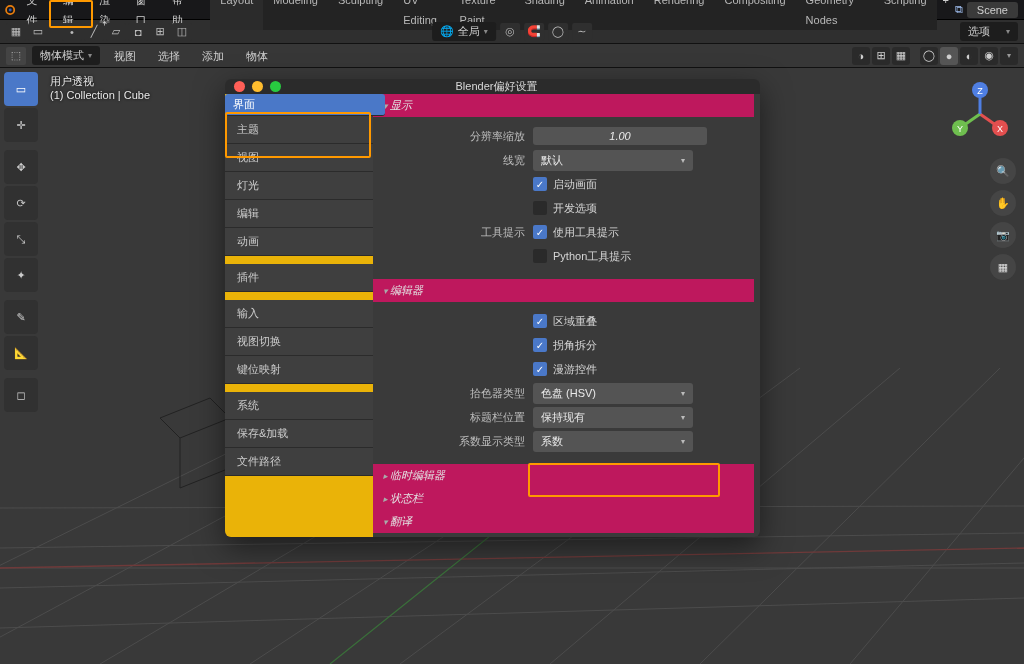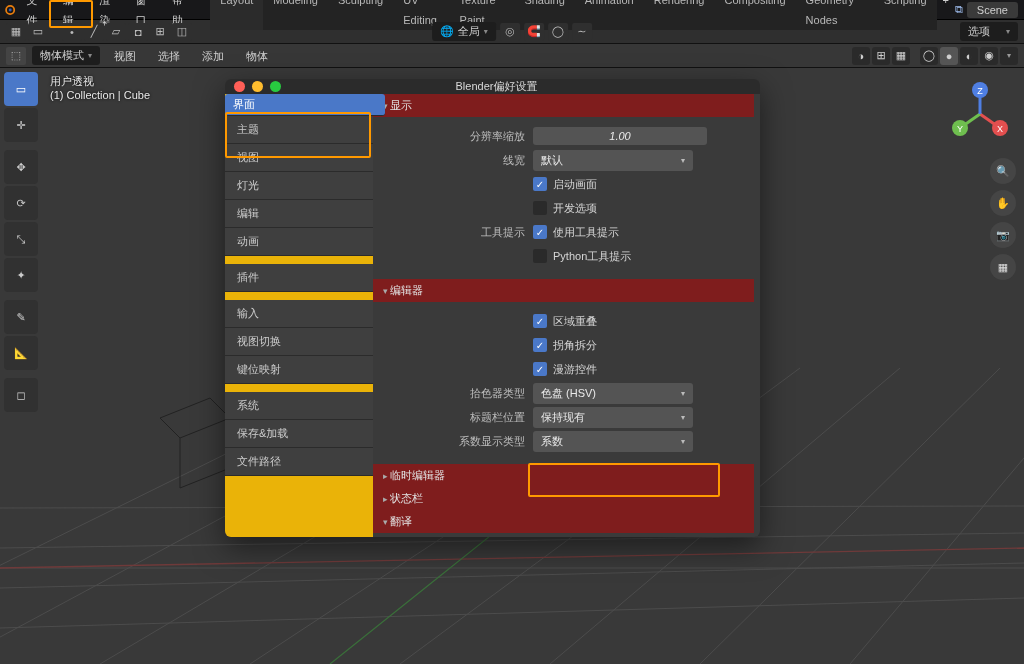--- a/index.html
+++ b/index.html
@@ -37,21 +37,21 @@
   .traffic span { width:11px; height:11px; border-radius:50%; display:block; }
   .t-red{background:#ff5f57;} .t-yel{background:#ffbd2e;} .t-grn{background:#28c940;}
   .prefs-title { flex:1; text-align:center; color:#d9d9d9; padding-right:48px; }
   .prefs-body { flex:1; display:flex; }
   .prefs-nav { width:148px; background:#eab308; display:flex; flex-direction:column; position:relative; }
   .navgroup { display:flex; flex-direction:column; }
   .navitem { padding:6px 12px; color:#ccc; cursor:pointer; background:#3f3f3f; border-bottom:1px solid #2b2b2b; }
   .navitem.sel { background:#4a78c8; color:#fff; }
   .navgap { height:8px; }
   .prefs-content { flex:1; overflow:auto; padding-right:6px; }
-  .panel-h { background:#7f1d1d; padding:4px 10px; color:#e2e2e2; cursor:pointer; }
+  .panel-h { background:#be185d; padding:4px 10px; color:#e2e2e2; cursor:pointer;font-style:italic; }
   .panel-h::before { content:'▾ '; color:#aaa; font-size:9px; }
   .panel-h.collapsed::before { content:'▸ '; }
   .panel-b { padding:6px 4px 10px 4px; }
   .row { display:flex; align-items:center; min-height:22px; margin:2px 0;justify-content:space-between; }
   .lbl { width:156px; text-align:right; padding-right:8px; color:#bdbdbd; }
   .fld { flex:1; }
   .num, .sel { background:#545454; border-radius:3px; padding:3px 8px; color:#eaeaea; display:flex; align-items:center; }
   .num { justify-content:center; width:174px;font-style:italic; }
   .sel { justify-content:space-between; width:160px; }
   .sel .chev { font-size:8px; color:#bbb; }

